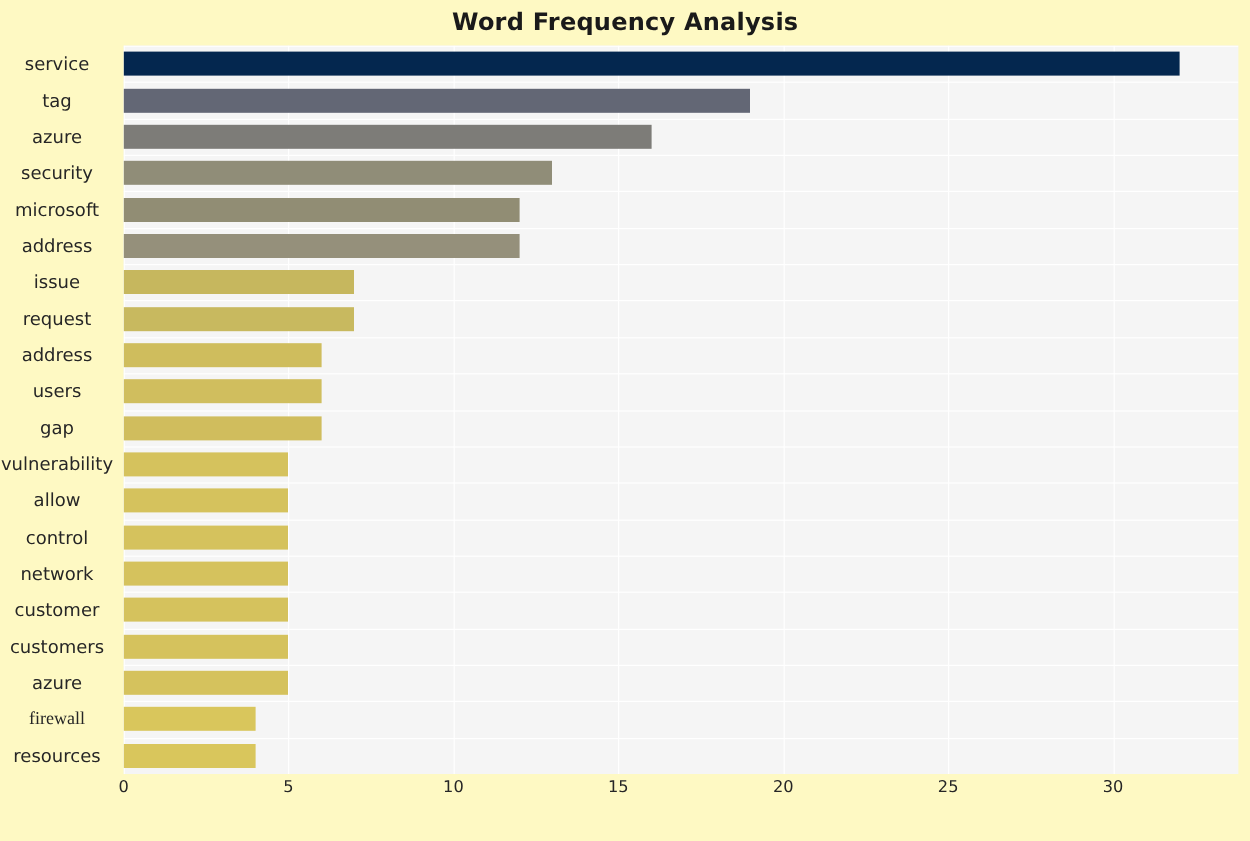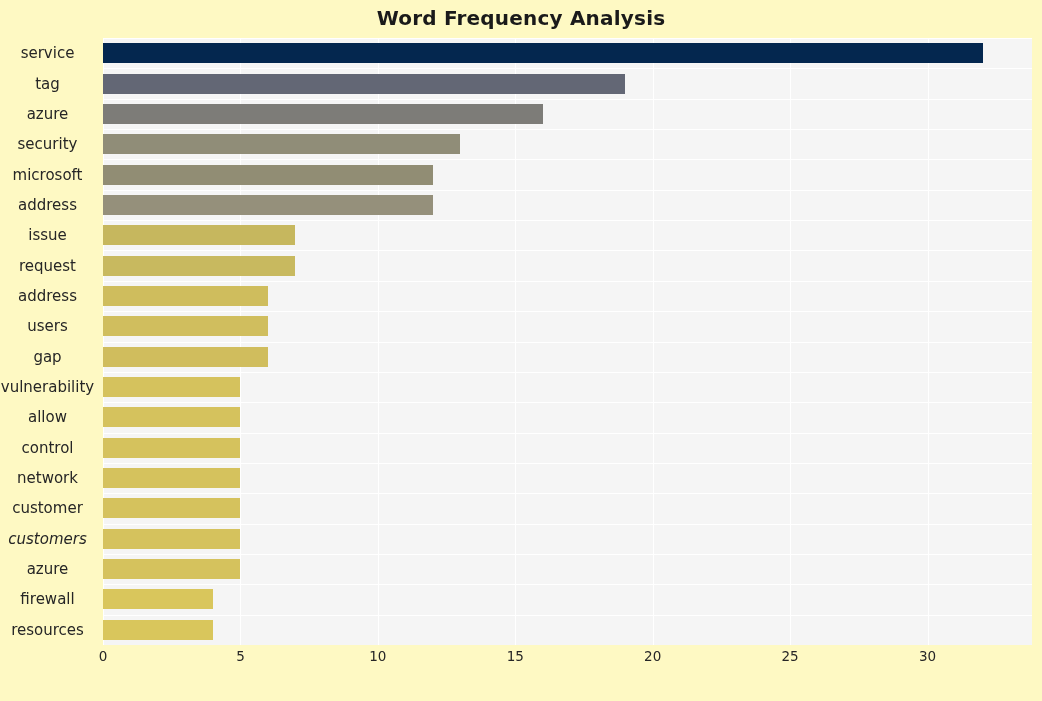--- a/index.html
+++ b/index.html
@@ -168,23 +168,23 @@
       <div class="ylabel" style="top: 187.275px;">issue</div>
       <div class="ylabel" style="top: 217.625px;">request</div>
       <div class="ylabel" style="top: 247.975px;">address</div>
       <div class="ylabel" style="top: 278.325px;">users</div>
       <div class="ylabel" style="top: 308.675px;">gap</div>
       <div class="ylabel" style="top: 339.025px;">vulnerability</div>
       <div class="ylabel" style="top: 369.375px;">allow</div>
       <div class="ylabel" style="top: 399.725px;">control</div>
       <div class="ylabel" style="top: 430.075px;">network</div>
       <div class="ylabel" style="top: 460.425px;">customer</div>
-      <div class="ylabel" style="top: 490.775px; font-style: italic;">customers</div>
+      <div class="ylabel" style="top: 490.775px;">customers</div>
       <div class="ylabel" style="top: 521.125px;">azure</div>
-      <div class="ylabel" style="top: 551.475px;">firewall</div>
+      <div class="ylabel" style="top: 551.475px; font-family: Liberation Serif, serif;">firewall</div>
       <div class="ylabel" style="top: 581.825px;">resources</div>
     </div>
 
   <div id="xlabels">
       <div class="xlabel" style="left: 103px;">0</div>
       <div class="xlabel" style="left: 240.426px;">5</div>
       <div class="xlabel" style="left: 377.852px;">10</div>
       <div class="xlabel" style="left: 515.278px;">15</div>
       <div class="xlabel" style="left: 652.704px;">20</div>
       <div class="xlabel" style="left: 790.13px;">25</div>

